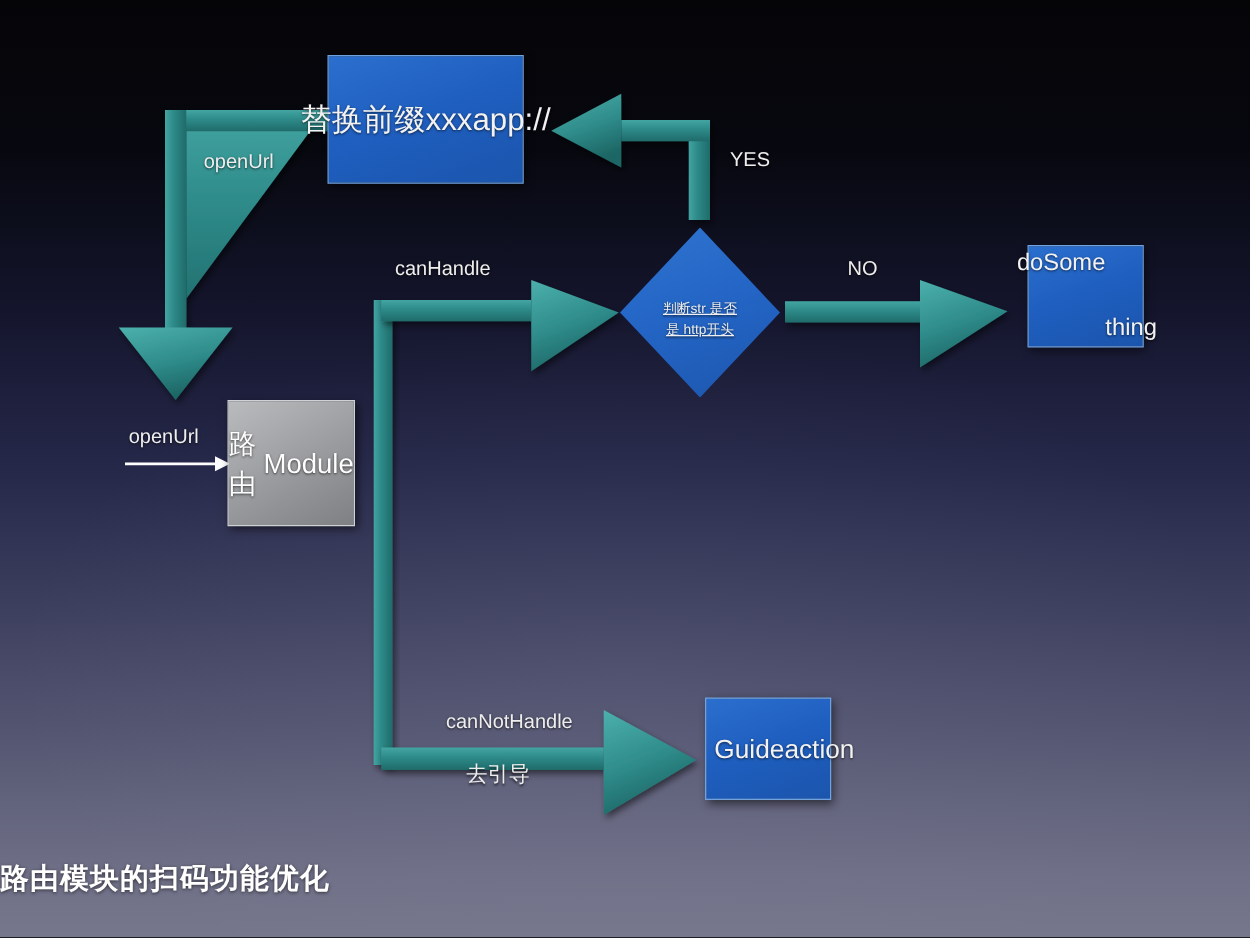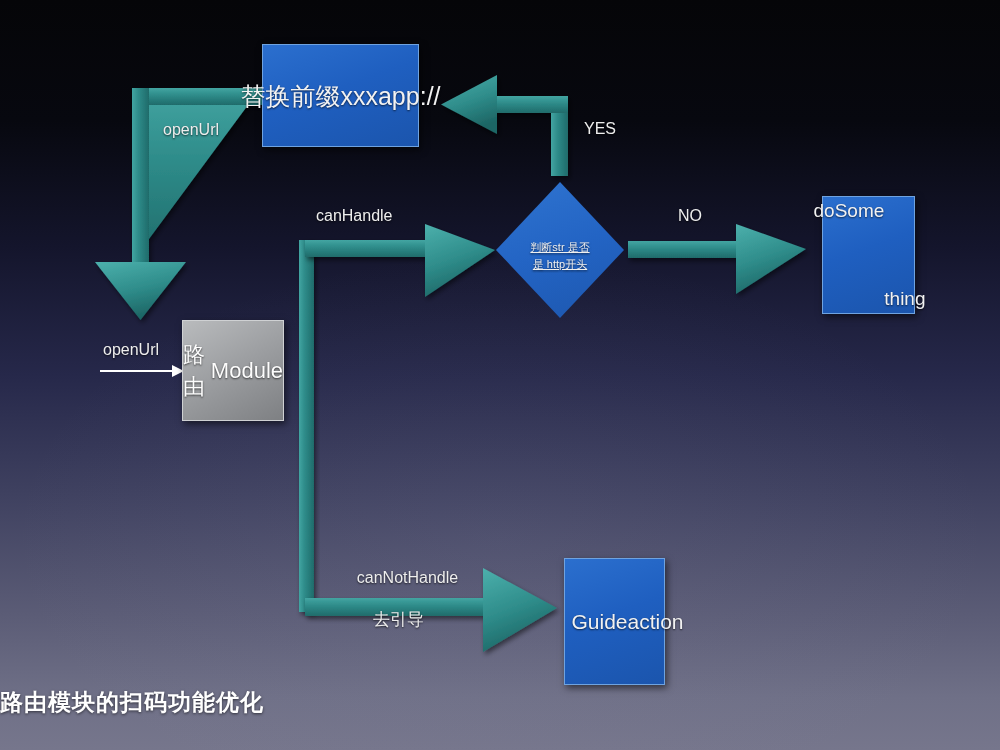--- a/index.html
+++ b/index.html
@@ -52,28 +52,28 @@
     border: 1px solid #6fa3e0;
     box-shadow: 2px 3px 7px rgba(0,0,0,0.55);
   }
   .blue-box .line { white-space: nowrap; }
 
   #node-replace-prefix {
     left: 262px; top: 44px; width: 157px; height: 103px;
     font-size: 25px; line-height: 36px;
   }
   #node-dosomething {
-    left: 822px; top: 196px; width: 93px; height: 118px;
+    left: 822px; top: 196px; width: 93px; height: 82px;
     font-size: 19px; line-height: 28px;
     align-items: flex-start;
     padding-left: 6px;
   }
   #node-dosomething .line:nth-child(2) { align-self: flex-end; padding-right: 4px;}
   #node-guide {
-    left: 564px; top: 558px; width: 101px; height: 127px;
+    left: 564px; top: 558px; width: 101px; height: 82px;
     font-size: 21px; line-height: 31px; padding-left: 26px;
   }
 
   
   #node-route-module {
     left: 182px; top: 320px; width: 102px; height: 101px;
     background: linear-gradient(150deg, #b9bbbd 0%, #9c9ea1 48%, #7e8083 100%);
     border: 1px solid #cfd1d3;
     box-shadow: 2px 3px 7px rgba(0,0,0,0.55);
     font-size: 22px; line-height: 32px;

